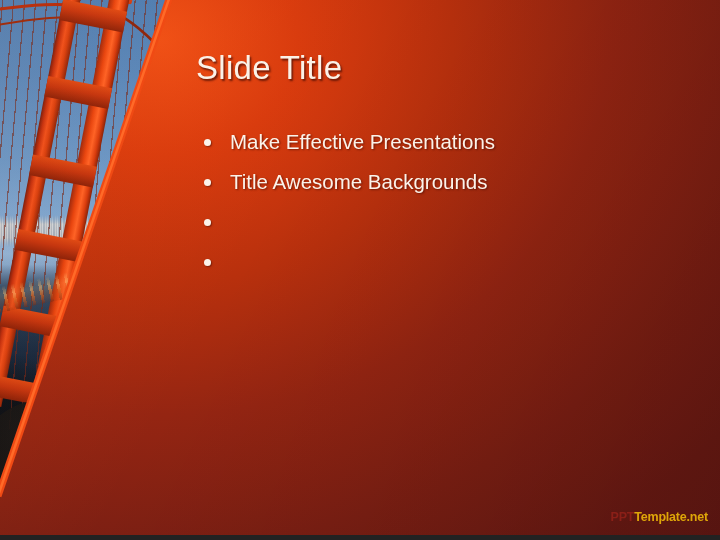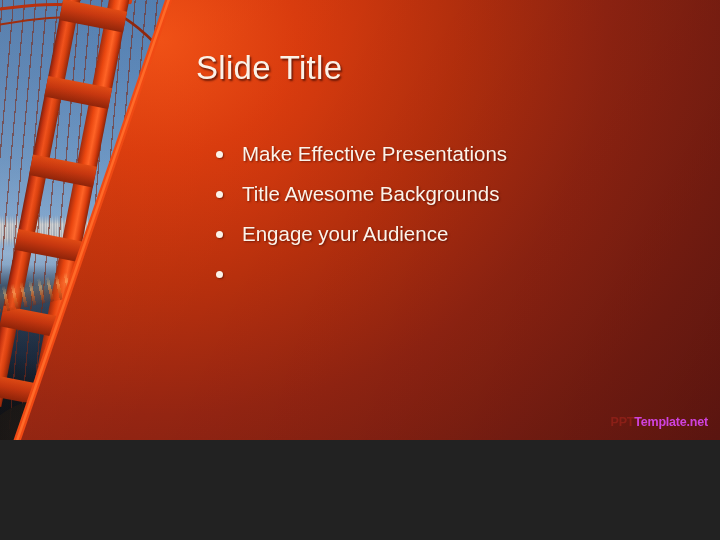--- a/index.html
+++ b/index.html
@@ -8,21 +8,21 @@
     padding: 0;
     background: #222;
   }
   body {
     font-family: "Liberation Sans", sans-serif;
   }
 
   #slide {
     position: relative;
     width: 720px;
-    height: 440px;
+    height: 535px;
     overflow: hidden;
     background: #661a14;
   }
 
   
   .bg-gradient {
     position: absolute;
     inset: 0;
     background:
       radial-gradient(ellipse 860px 720px at 160px 40px,
@@ -245,21 +245,21 @@
     color: #fbf2e8;
     text-shadow: 1.5px 1.5px 2px rgba(70,12,4,0.75);
     white-space: nowrap;
   }
 
   .bullet-list {
     position: absolute;
     left: 196px;
     top: 118px;
     list-style: none;
-    margin: 16px;
+    margin: 4px;
     padding: 0;
     width: 470px;
   }
   .bullet-item {
     position: relative;
     height: 40px;
     line-height: 40px;
     padding-left: 30px;
     font-size: 20.5px;
     color: #fbf3ea;
@@ -282,21 +282,21 @@
     position: absolute;
     right: 12px;
     bottom: 12px;
     font-size: 12.5px;
     font-weight: bold;
     letter-spacing: -0.2px;
     line-height: 1;
     opacity: 0.92;
   }
   .wm-ppt   { color: #8f2018; text-align: right; }
-  .wm-tmpl  { color: #d946ef; }
+  .wm-tmpl  { color: #eab308; }
 </style>
 </head>
 <body>
 
 <div id="slide">
 
   <div class="bg-gradient"></div>
 
   <div class="photo-panel">
     <div class="photo">
@@ -340,21 +340,20 @@
       <li class="bullet-item">
         <span class="bullet-marker"></span>
         <span>Make Effective Presentations</span>
       </li>
       <li class="bullet-item">
         <span class="bullet-marker"></span>
         <span>Title Awesome Backgrounds</span>
       </li>
       <li class="bullet-item">
         <span class="bullet-marker"></span>
-        <span>Engage your Audience</span>
       </li>
       <li class="bullet-item">
         <span class="bullet-marker"></span>
       </li>
     </ul>
 
   </div>
 
   <div class="watermark">
     <span class="wm-ppt">PPT</span><span class="wm-tmpl">Template.net</span>

